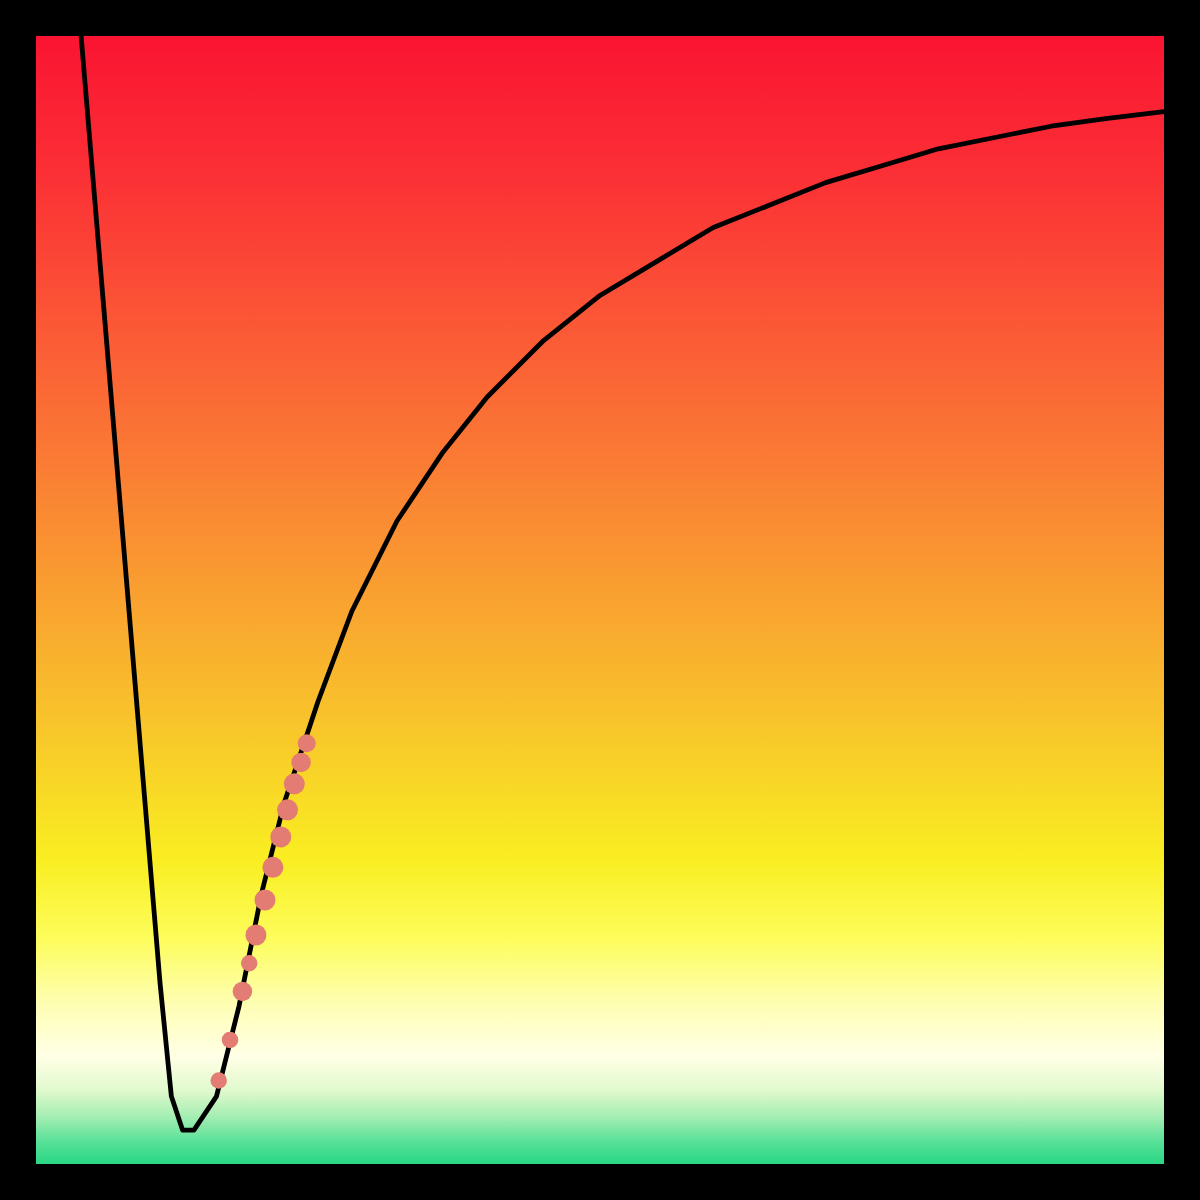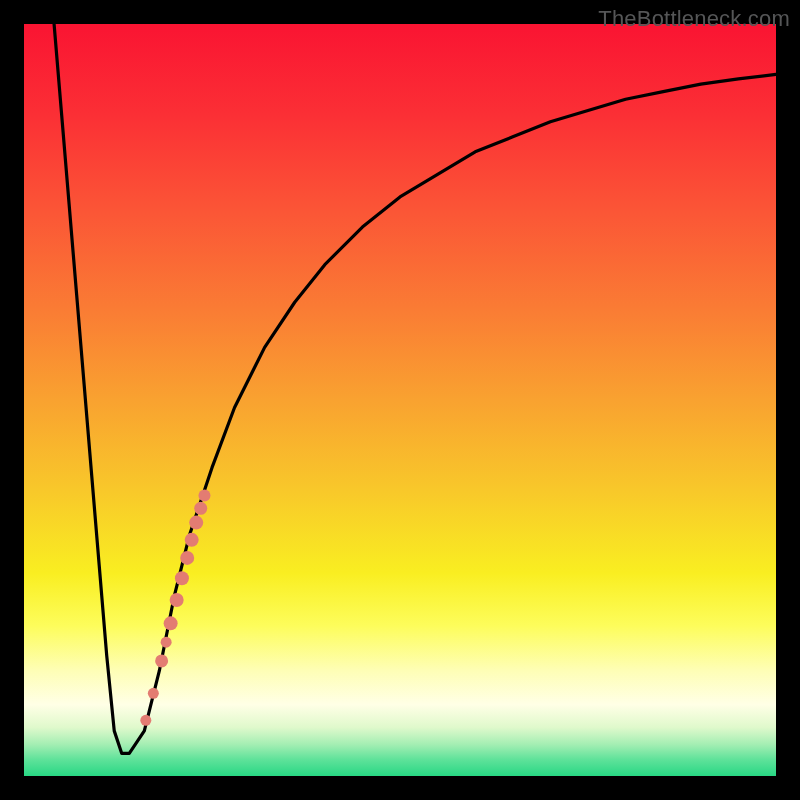--- a/index.html
+++ b/index.html
@@ -35,21 +35,20 @@
     letter-spacing: 0.2px;
     z-index: 10;
     user-select: none;
   }
   svg { display: block; }
 </style>
 </head>
 <body>
 
 <div class="frame">
-  <div class="watermark">TheBottleneck.com</div>
   <div class="plot">
     <svg id="svg" width="752" height="752" viewBox="0 0 752 752">
         <defs>
           <linearGradient id="bg" x1="0" y1="0" x2="0" y2="1">
             <stop offset="0%" stop-color="#fa1432"></stop>
             <stop offset="12%" stop-color="#fb2f35"></stop>
             <stop offset="25%" stop-color="#fb5636"></stop>
             <stop offset="38%" stop-color="#fa7c34"></stop>
             <stop offset="50%" stop-color="#f9a230"></stop>
             <stop offset="62%" stop-color="#f8c82a"></stop>

